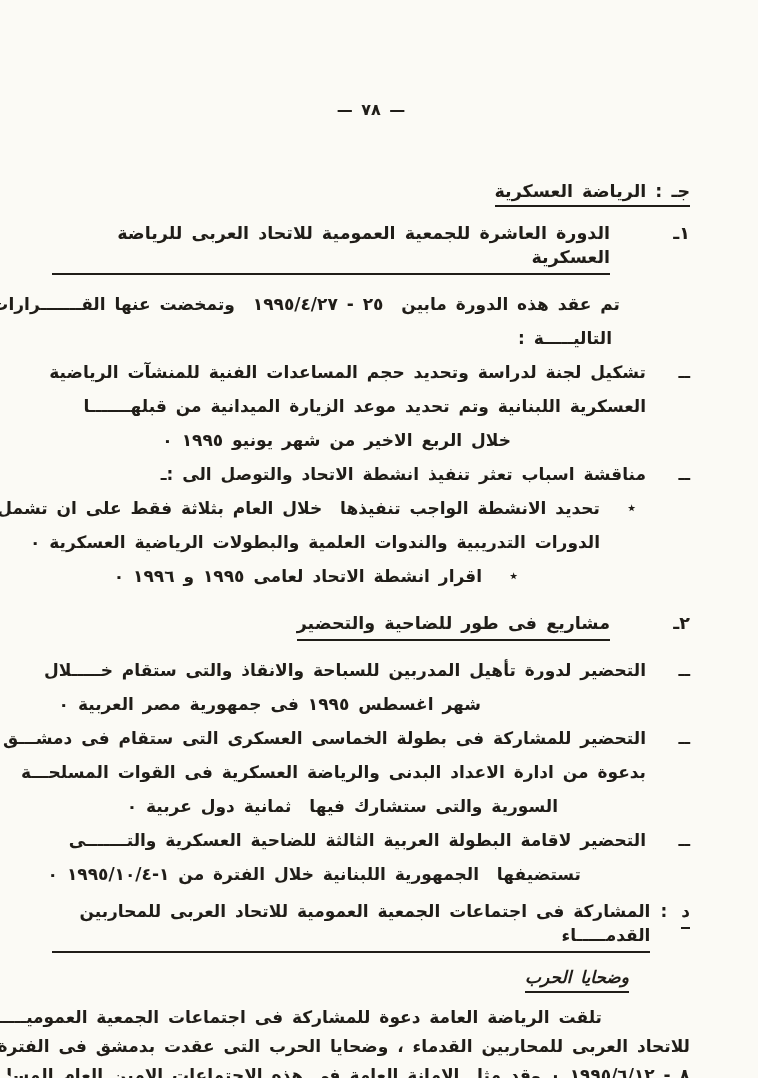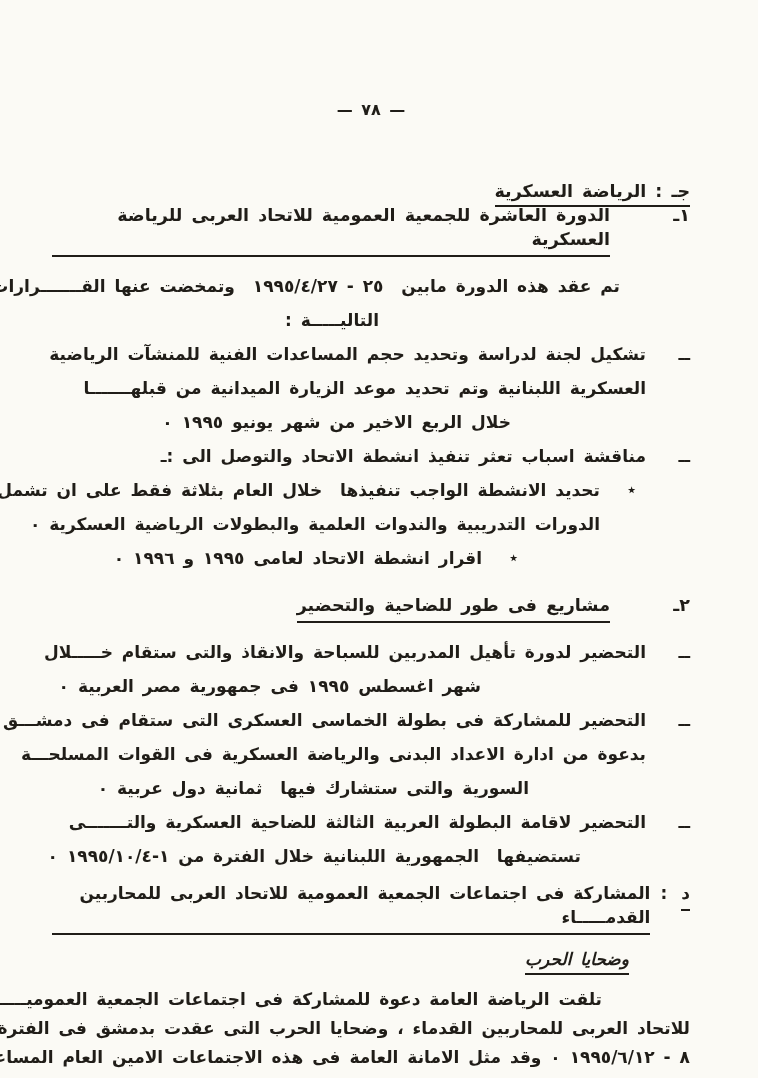--- a/index.html
+++ b/index.html
@@ -28,42 +28,43 @@
     font-size: 16px;
     letter-spacing: 1px;
     margin-bottom: 60px;
   }
   .u {
     border-bottom: 2px solid currentColor;
     padding-bottom: 4px;
   }
   .h-sec {
     font-size: 17.5px;
+    margin-bottom: 18px;
     line-height: 24px;
   }
   .item-head {
     display: flex;
     align-items: baseline;
     font-size: 17.5px;
     line-height: 24px;
     margin-bottom: 12px;
   }
   .item-head .inum { flex: 0 0 48px; padding-left: 32px; }
   .mt16 { margin-top: 18px; }
   .line {
     line-height: 34px;
     white-space: nowrap;
     text-align: right;
   }
   .para { margin: 0; }
   .ind70  { margin-right: 70px; }
-  .ind78  { margin-right: 78px; text-align: center; }
+  .ind78  { margin-right: 78px; }
   .ind135 { margin-right: 135px; }
   .ind165 { margin-right: 165px; }
-  .ind145 { margin-right: 117px; }
+  .ind145 { margin-right: 88px; }
   .ind65  { margin-right: 65px; }
   .ind88  { margin-right: 88px; }
   .ind142 { margin-right: 142px; }
   .bullet { display: flex; }
   .bullet .bm {
     flex: 0 0 44px;
     line-height: 34px;
     white-space: nowrap;
   }
   .bullet .btext { flex: 1 1 auto; min-width: 0; }

